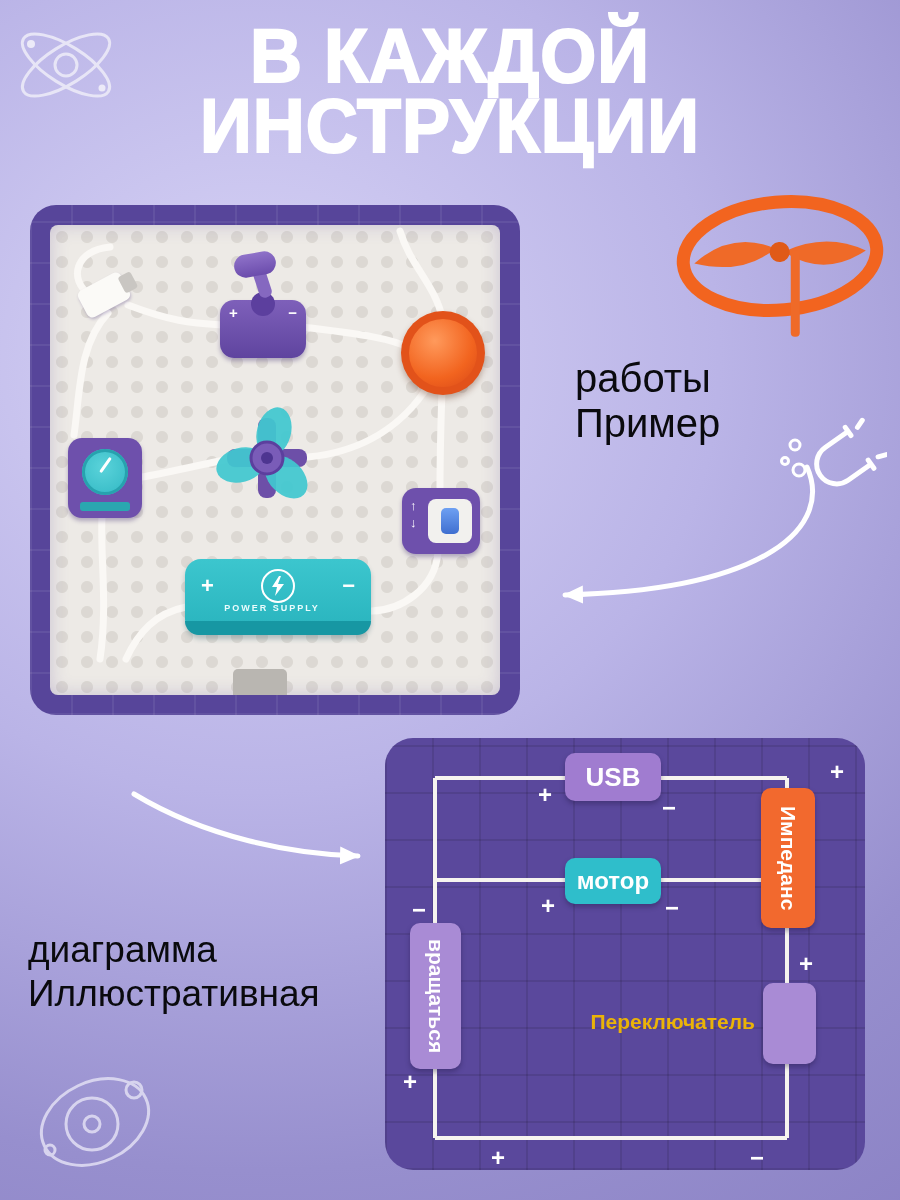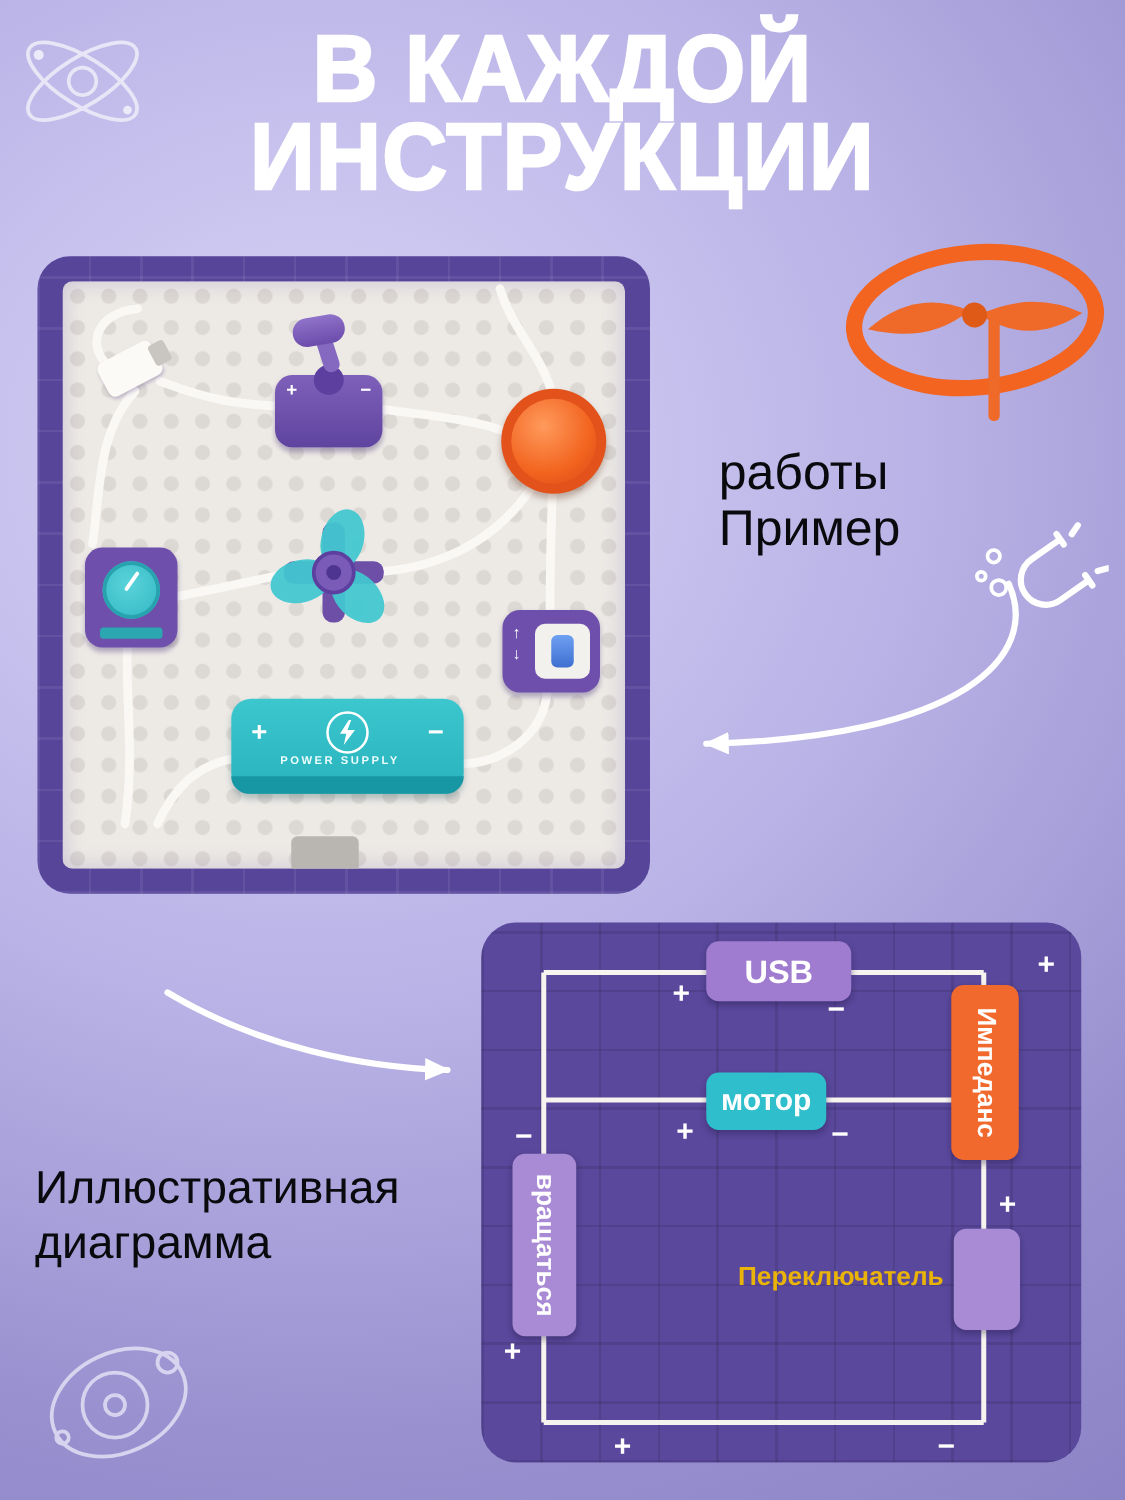--- a/index.html
+++ b/index.html
@@ -78,21 +78,21 @@
     line-height:44px;font-weight:500;}
   
   .diagram{position:absolute;left:385px;top:738px;width:480px;height:432px;background:#5a489c;
     border-radius:28px;overflow:hidden;}
   .diagram::before{content:"";position:absolute;inset:0;
     background-image:repeating-linear-gradient(0deg, rgba(0,0,0,.10) 0 2px, transparent 2px 47px),
                      repeating-linear-gradient(90deg, rgba(0,0,0,.10) 0 2px, transparent 2px 47px);}
   .dg-wires{position:absolute;inset:0;z-index:1;}
   .node{position:absolute;z-index:2;display:flex;align-items:center;justify-content:center;
     color:#fff;font-weight:700;border-radius:10px;box-shadow:0 3px 5px rgba(30,20,60,.35);}
-  .node-usb{left:180px;top:15px;width:116px;height:48px;background:#a07cd0;font-size:26px;}
+  .node-usb{left:180px;top:15px;width:96px;height:48px;background:#a07cd0;font-size:26px;}
   .node-impedance{left:376px;top:50px;width:54px;height:140px;background:#f2692e;font-size:21px;}
   .node-motor{left:180px;top:120px;width:96px;height:46px;background:#2fbecb;font-size:24px;}
   .node-rotate{left:25px;top:185px;width:51px;height:146px;background:#a98bd5;font-size:21px;}
   .node-switchbox{left:378px;top:245px;width:53px;height:81px;background:#a98bd5;}
   .node-power{left:134px;top:382px;width:227px;height:42px;background:#2fbecb;font-size:22px;}
   .vtext{writing-mode:vertical-rl;}
   .switch-label{position:absolute;z-index:2;left:198px;top:272px;width:172px;text-align:right;
     color:#eab308;font-weight:700;font-size:21px;}
   .sg{position:absolute;z-index:3;transform:translate(-50%,-50%);color:#fff;font-weight:700;font-size:24px;}
   
@@ -272,22 +272,22 @@
     <span class="sg" style="left:163px;top:168px">+</span>
     <span class="sg" style="left:287px;top:170px">−</span>
     <span class="sg" style="left:34px;top:172px">−</span>
     <span class="sg" style="left:25px;top:344px">+</span>
     <span class="sg" style="left:421px;top:226px">+</span>
     <span class="sg" style="left:113px;top:420px">+</span>
     <span class="sg" style="left:372px;top:420px">−</span>
   </div>
 
   <div class="callout-diagram">
+    <div>диаграмма</div>
     <div>Иллюстративная</div>
-    <div>диаграмма</div>
   </div>
 
   <svg class="arrow-left" width="255" height="95" viewBox="0 0 255 95">
     <defs>
       <marker id="ah2" markerWidth="26" markerHeight="26" refX="18" refY="9" orient="auto" markerUnits="userSpaceOnUse">
         <path d="M 0 0 L 20 9 L 0 18 Z" fill="#fff"></path>
       </marker>
     </defs>
     <path d="M 12 14 C 85 58, 170 74, 236 76" stroke="#fff" stroke-width="5" fill="none" stroke-linecap="round" marker-end="url(#ah2)"></path>
   </svg>

